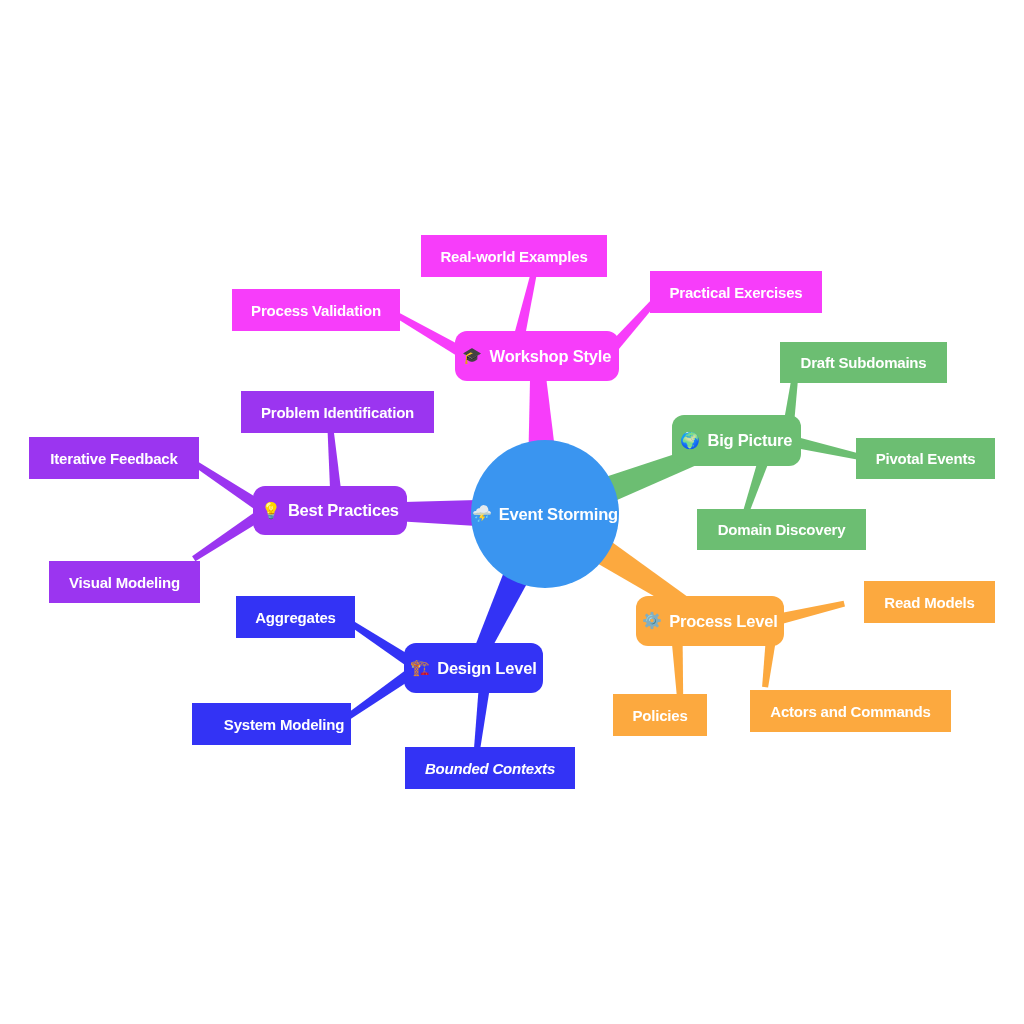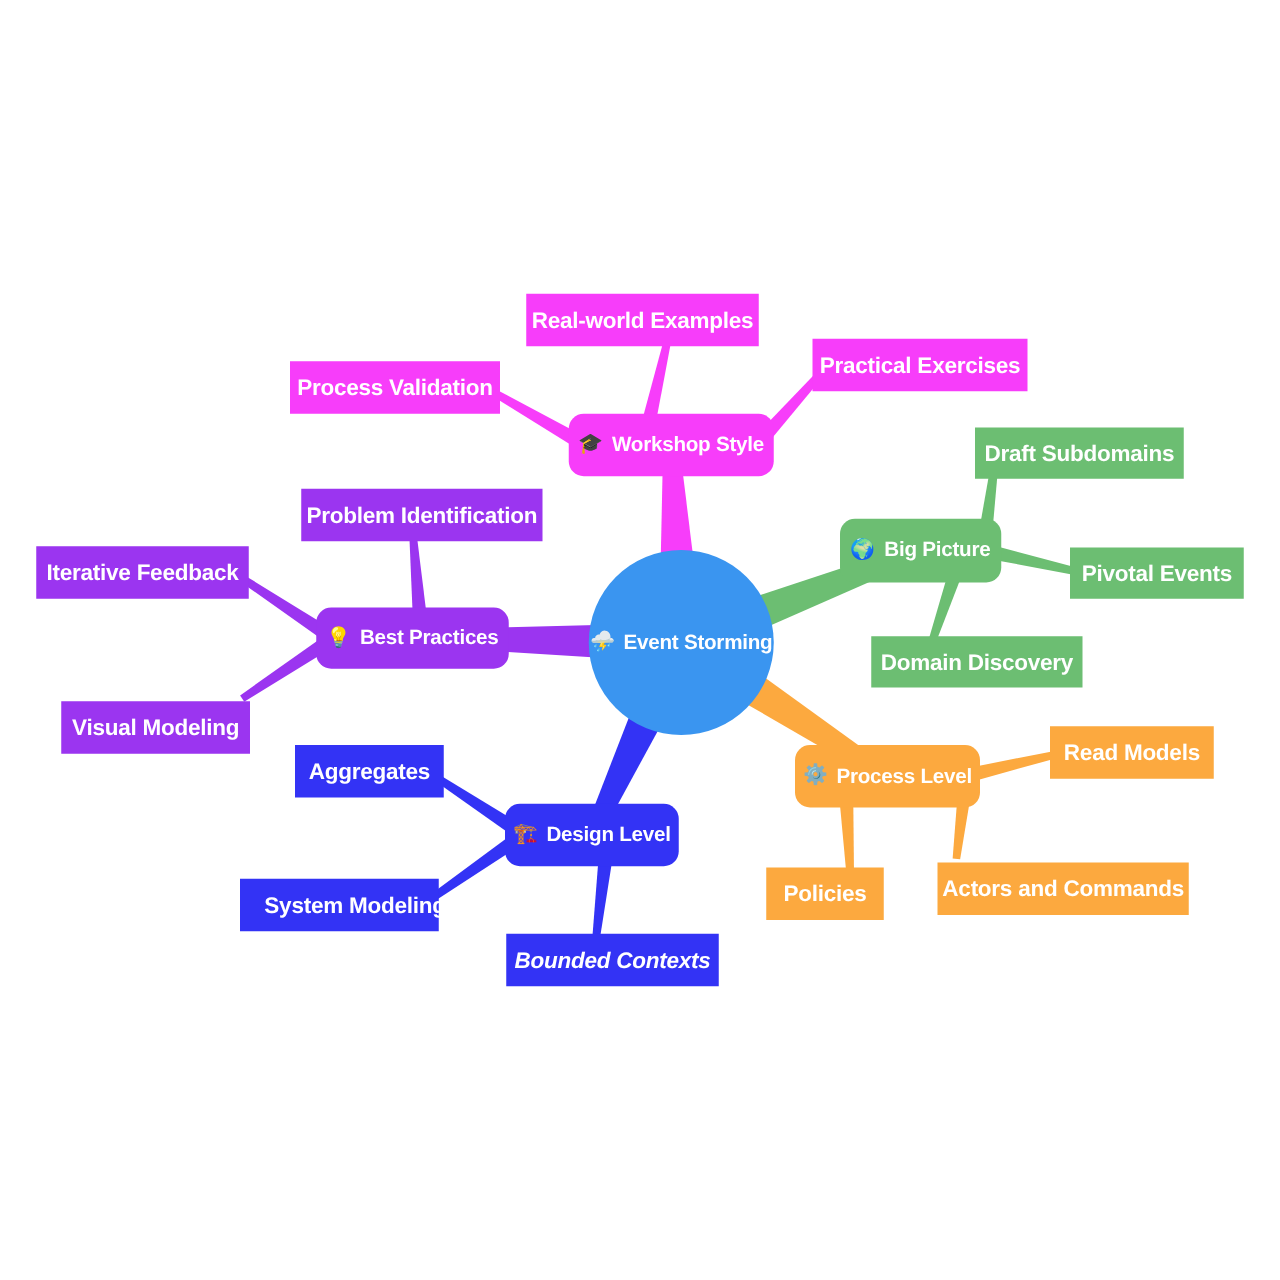--- a/index.html
+++ b/index.html
@@ -52,21 +52,21 @@
   }
   
   .branch {
     border-radius: 12px;
     font-size: 16.5px;
     padding: 0 18px;
   }
   
   .leaf {
     border-radius: 0;
-    font-size: 18px;
+    font-size: 15px;
     padding: 0 18px;
   }
 </style>
 </head>
 <body>
 
 <div id="canvas">
   <svg id="edges" viewBox="0 0 1024 1024">
       <polygon points="554.5,445.4 543.5,355.7 530.5,356.3 528.6,446.7" fill="#f73dfa"></polygon>
       <polygon points="463.4,347.0 395.8,310.9 392.8,316.1 457.9,356.5" fill="#f73dfa"></polygon>
@@ -116,21 +116,21 @@
     <div class="node leaf" style="background: rgb(108, 190, 114); left: 856px; top: 438px; width: 139px; height: 41px;">
       <span>Pivotal Events</span>
     </div>
     <div class="node leaf" style="background: rgb(108, 190, 114); left: 697px; top: 509px; width: 169px; height: 41px;">
       <span>Domain Discovery</span>
     </div>
     <div class="node branch" style="background: rgb(252, 169, 63); left: 636px; top: 596px; width: 148px; height: 50px;">
       <span class="ico">⚙️</span>
       <span>Process Level</span>
     </div>
-    <div class="node leaf" style="background: rgb(252, 169, 63); left: 840px; top: 581px; width: 131px; height: 42px;">
+    <div class="node leaf" style="background: rgb(252, 169, 63); left: 864px; top: 581px; width: 131px; height: 42px;">
       <span>Read Models</span>
     </div>
     <div class="node leaf" style="background: rgb(252, 169, 63); left: 750px; top: 674px; width: 201px; height: 42px; margin-top: 16px;">
       <span>Actors and Commands</span>
     </div>
     <div class="node leaf" style="background: rgb(252, 169, 63); left: 613px; top: 694px; width: 94px; height: 42px; text-align: right;">
       <span>Policies</span>
     </div>
     <div class="node branch" style="background: rgb(51, 51, 245); left: 404px; top: 643px; width: 139px; height: 50px;">
       <span class="ico">🏗️</span>

